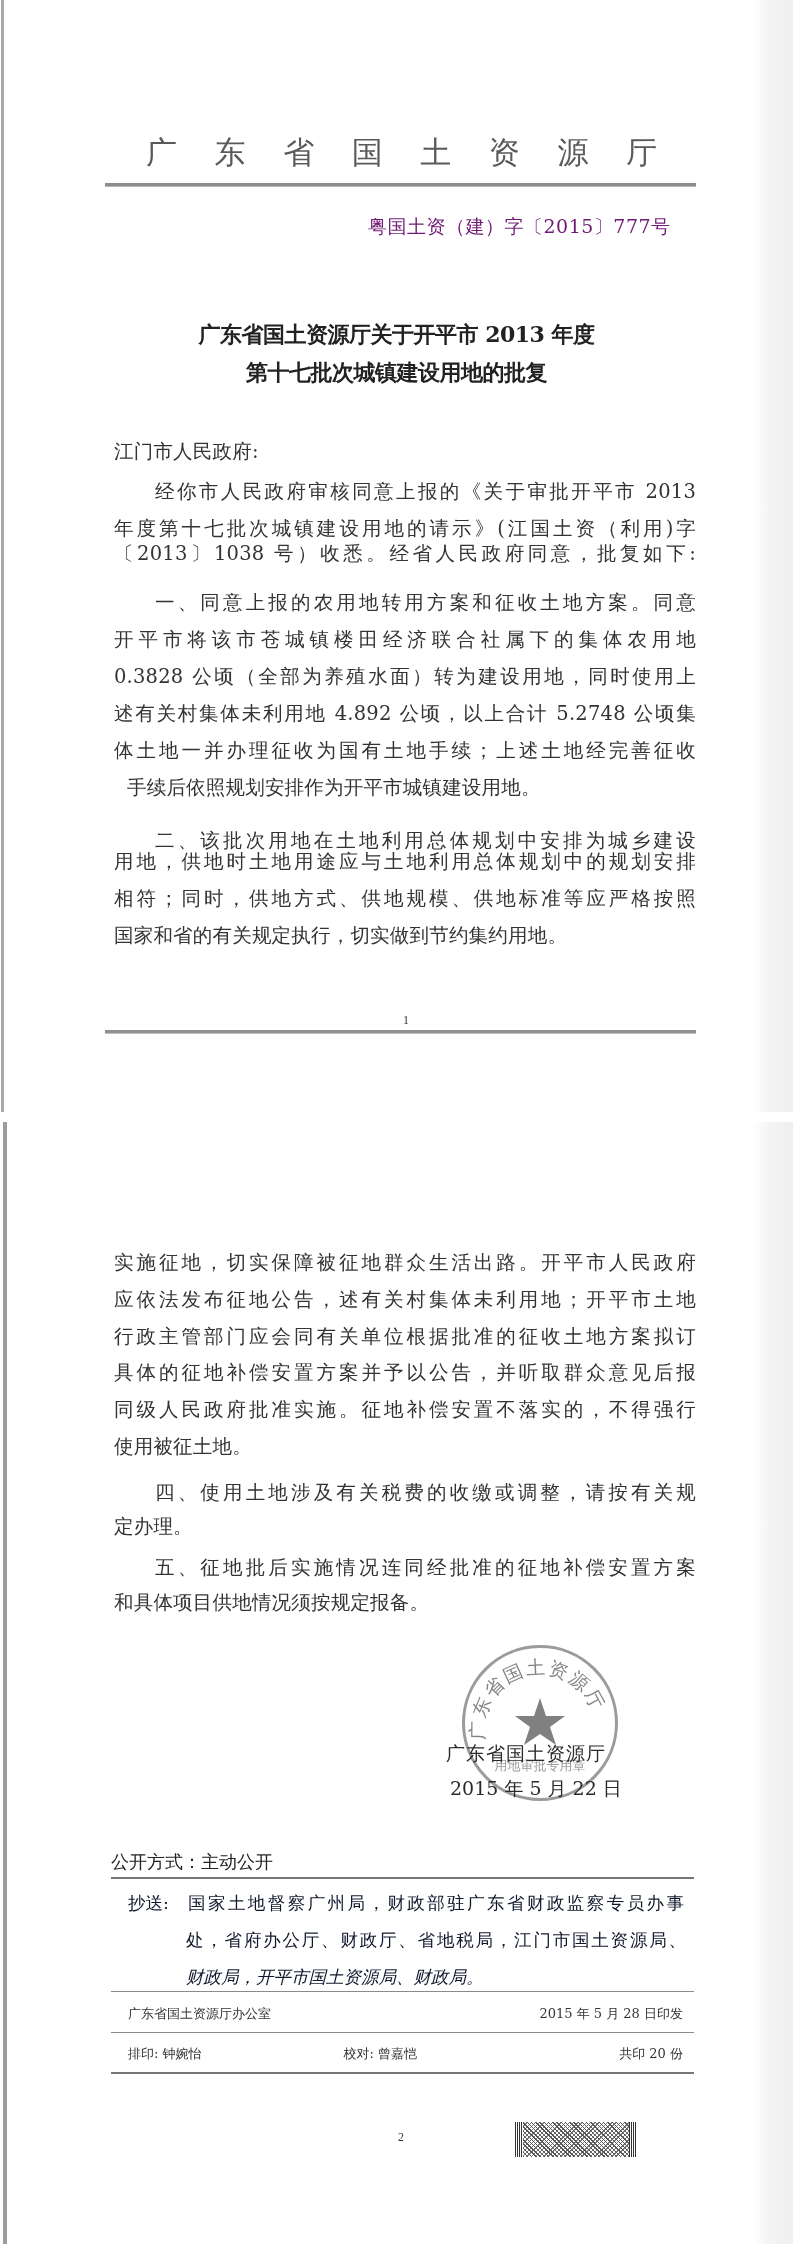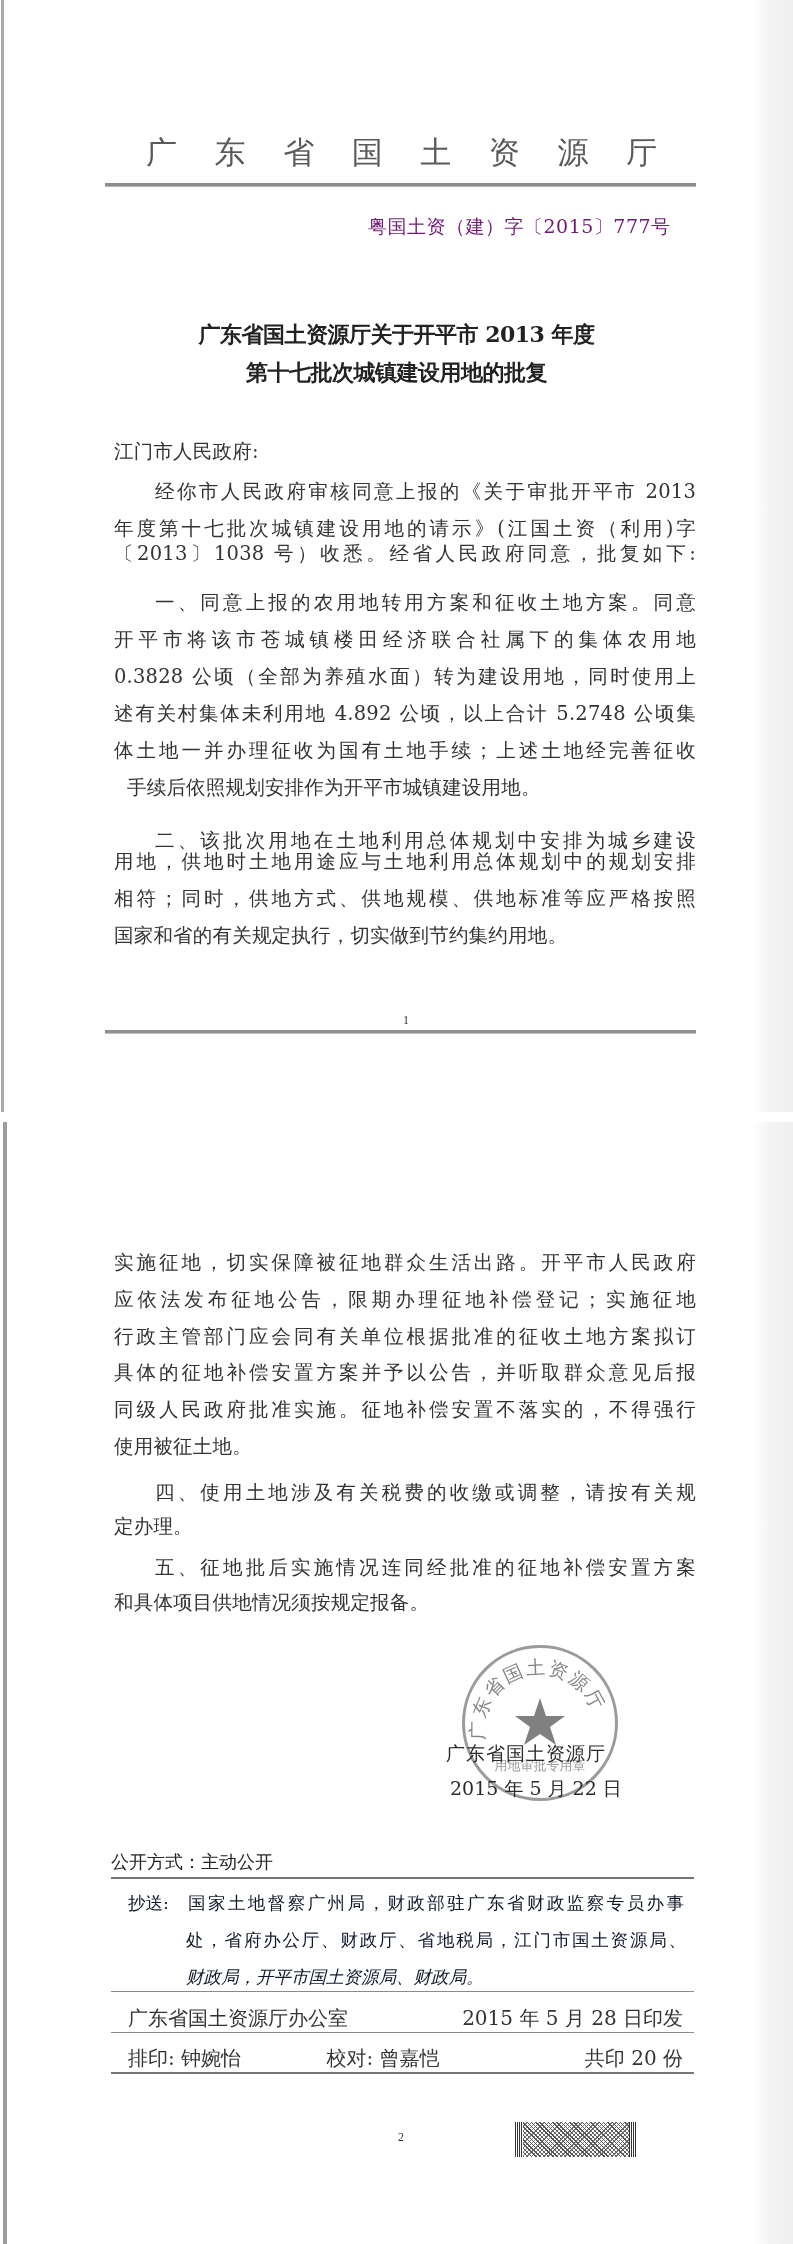--- a/index.html
+++ b/index.html
@@ -46,21 +46,21 @@
   .seal { left: 462px; top: 1645px; width: 156px; height: 156px; border-radius: 50%;
     border: 3px solid #8a8a8a; box-sizing: border-box; opacity: 0.85; }
   .seal svg { position: absolute; left: 0; top: 0; }
   .sig-org { left: 446px; top: 1741px; font-size: 19px; color: #2a2a2a; letter-spacing: 1px; }
   .sig-date { left: 450px; top: 1776px; font-size: 19px; color: #2a2a2a; }
 
   
   .pub-mode { left: 111px; top: 1850px; font-size: 18px; font-family: "DejaVu Sans", sans-serif; color: #222; }
   .rule { position: absolute; left: 111px; width: 583px; height: 1.5px; background: #777; }
   .cc-line { font-size: 17.5px; color: #0f172a; }
-  .foot-row { left: 128px; width: 555px; font-size: 20px; color: #333; display: flex; justify-content: space-between; }
+  .foot-row { left: 128px; width: 555px; font-size: 13px; color: #333; display: flex; justify-content: space-between; }
 
   .barcode { left: 515px; top: 2122px; width: 122px; height: 35px; display: flex; align-items: stretch; }
   .barcode .bar-left, .barcode .bar-right { width: 8px;
     background: repeating-linear-gradient(90deg, #333 0 1px, #fff 1px 2px); }
   .barcode .bar-mid { flex: 1;
     background:
       repeating-linear-gradient(45deg, #555 0 1px, transparent 1px 3px),
       repeating-linear-gradient(-45deg, #777 0 1px, #fff 1px 3px); }
 </style>
 </head>
@@ -107,21 +107,21 @@
 </div>
 
 <div class="gap"></div>
 
 <div class="page page2">
   <div class="left-border"></div>
   <div class="right-shade"></div>
 </div>
 
 <div class="abs body-line" style="top:1251px;">实施征地，切实保障被征地群众生活出路。开平市人民政府</div>
-<div class="abs body-line" style="top:1288px;">应依法发布征地公告，限期办理征地补偿登记；实施征地</div>
+<div class="abs body-line" style="top:1288px;">应依法发布征地公告，述有关村集体未利用地；开平市土地</div>
 <div class="abs body-line" style="top:1325px;">行政主管部门应会同有关单位根据批准的征收土地方案拟订</div>
 <div class="abs body-line" style="top:1361px;">具体的征地补偿安置方案并予以公告，并听取群众意见后报</div>
 <div class="abs body-line" style="top:1398px;">同级人民政府批准实施。征地补偿安置不落实的，不得强行</div>
 <div class="abs body-line noj" style="top:1435px;">使用被征土地。</div>
 <div class="abs body-line indent" style="top:1481px;">四、使用土地涉及有关税费的收缴或调整，请按有关规</div>
 <div class="abs body-line noj" style="top:1515px;">定办理。</div>
 <div class="abs body-line indent" style="top:1556px;">五、征地批后实施情况连同经批准的征地补偿安置方案</div>
 <div class="abs body-line noj" style="top:1591px;">和具体项目供地情况须按规定报备。</div>
 
 <div class="abs seal">

